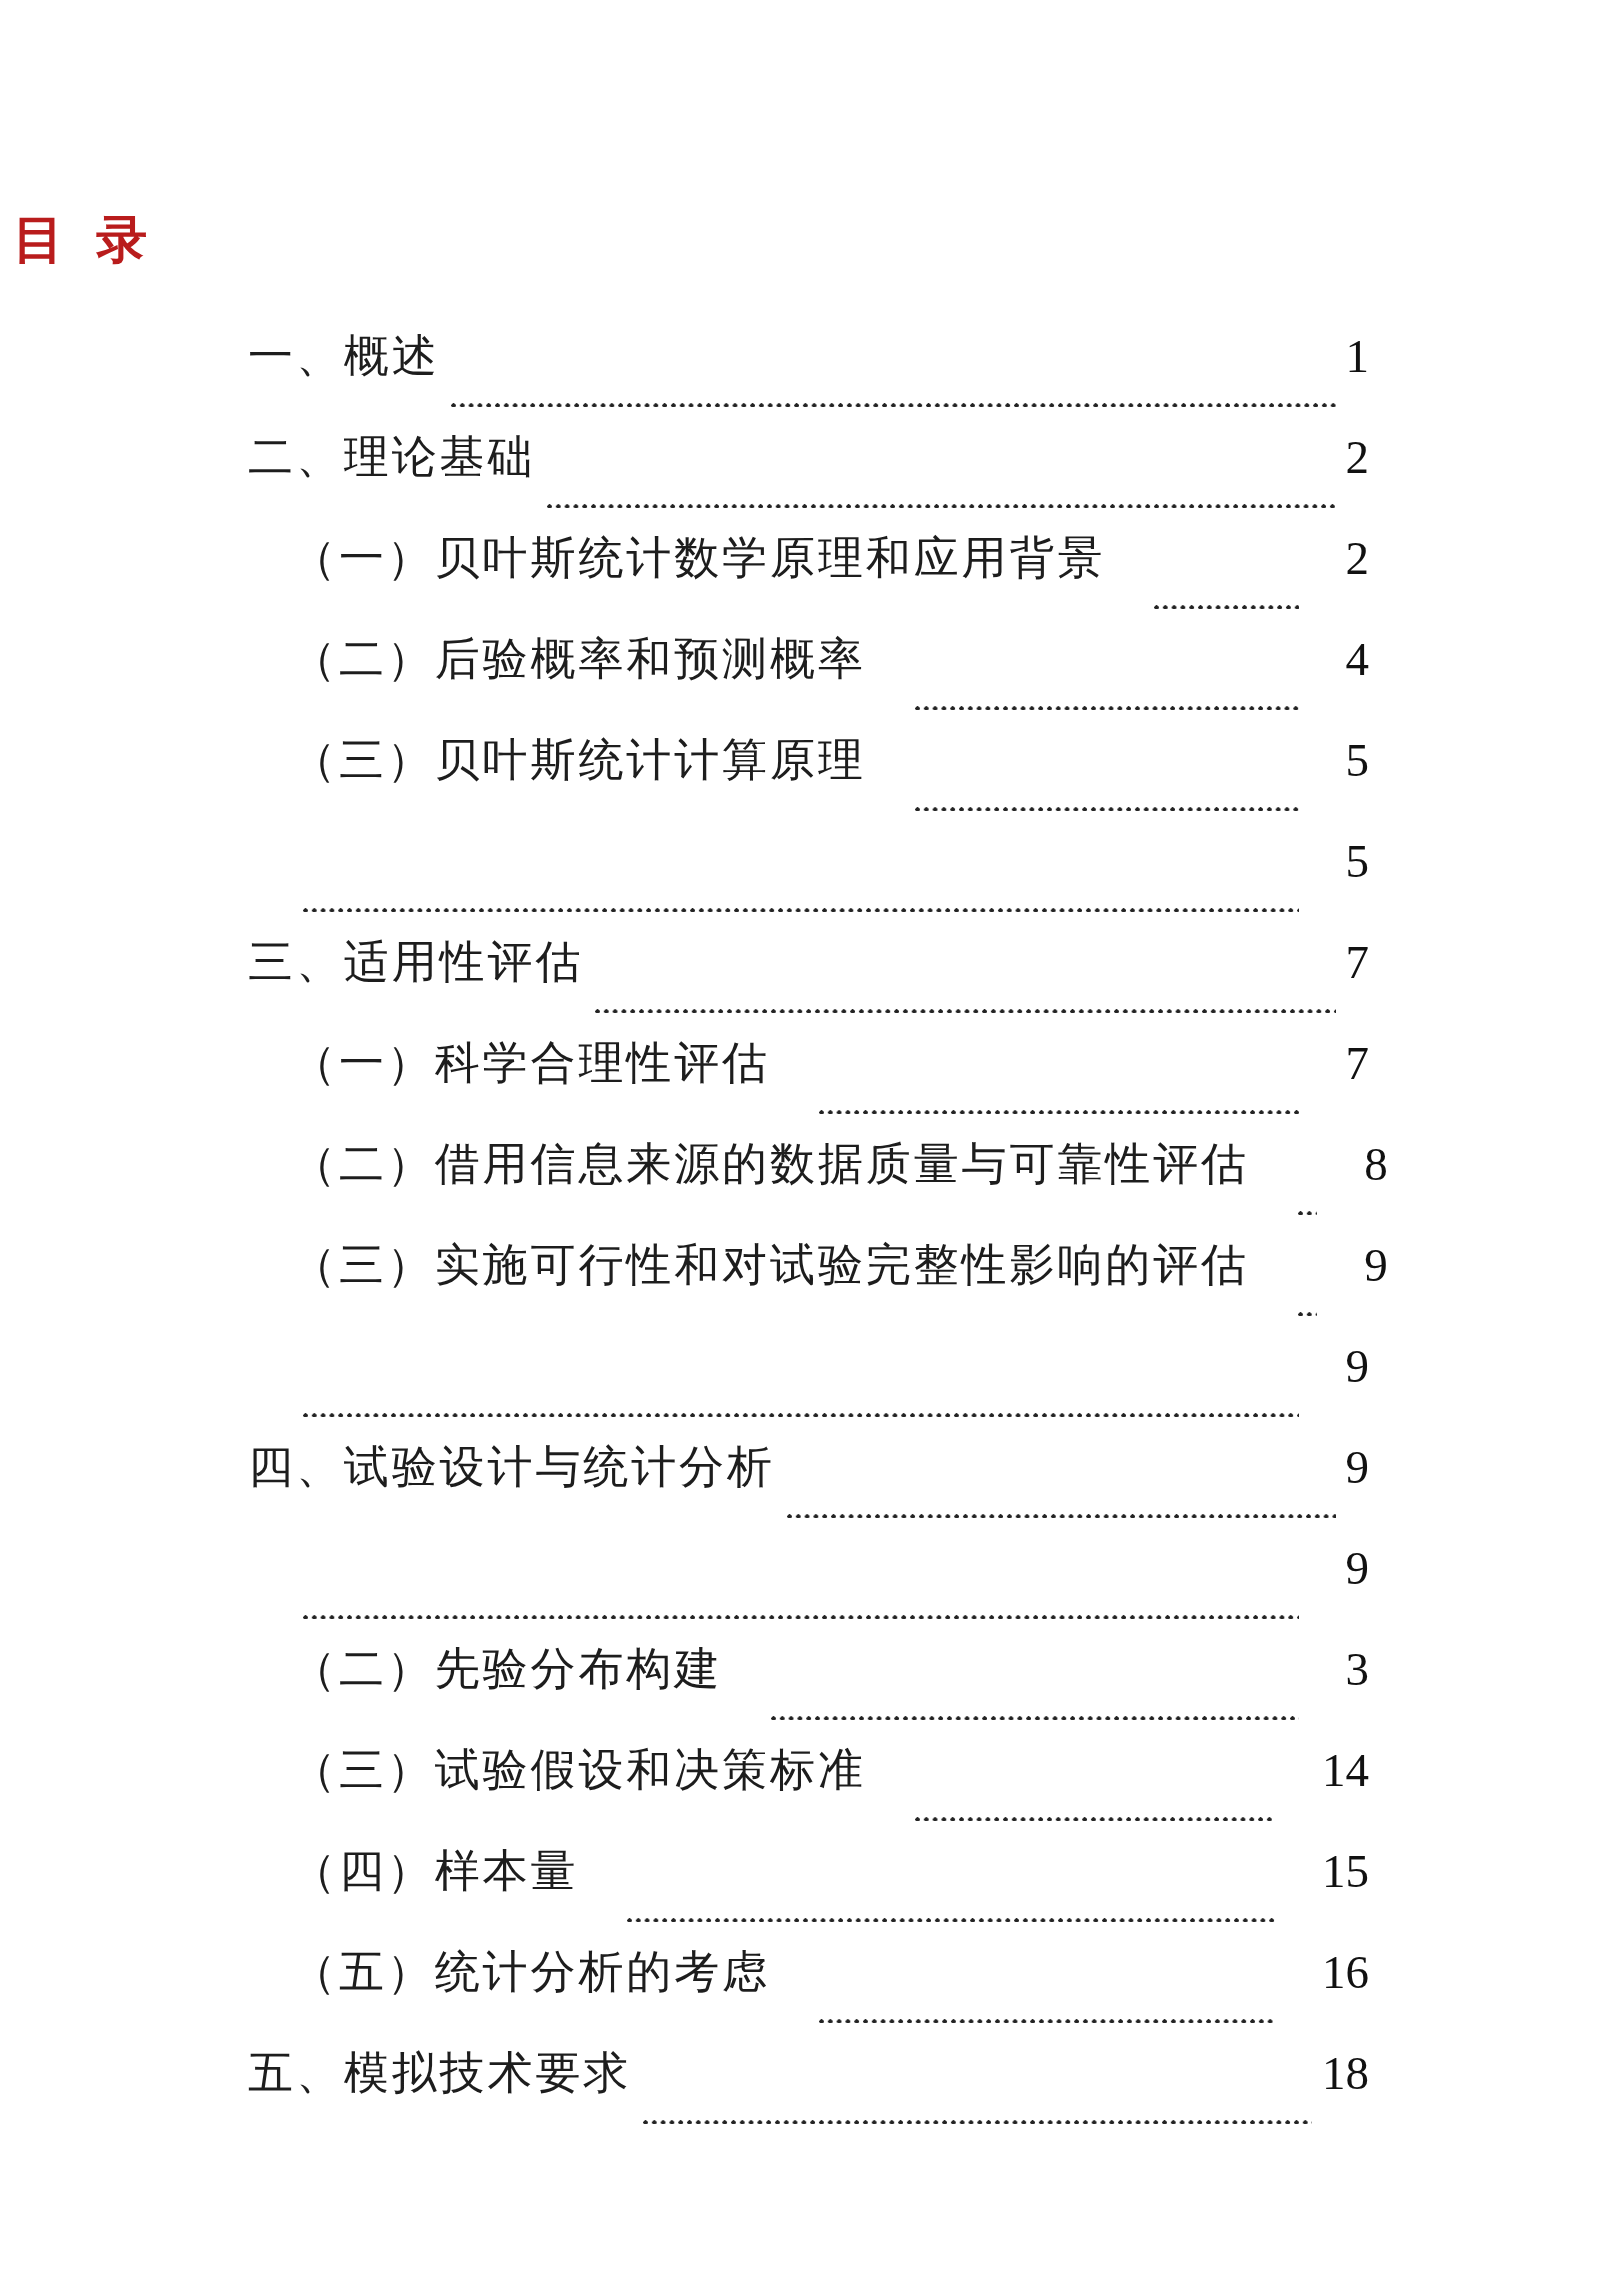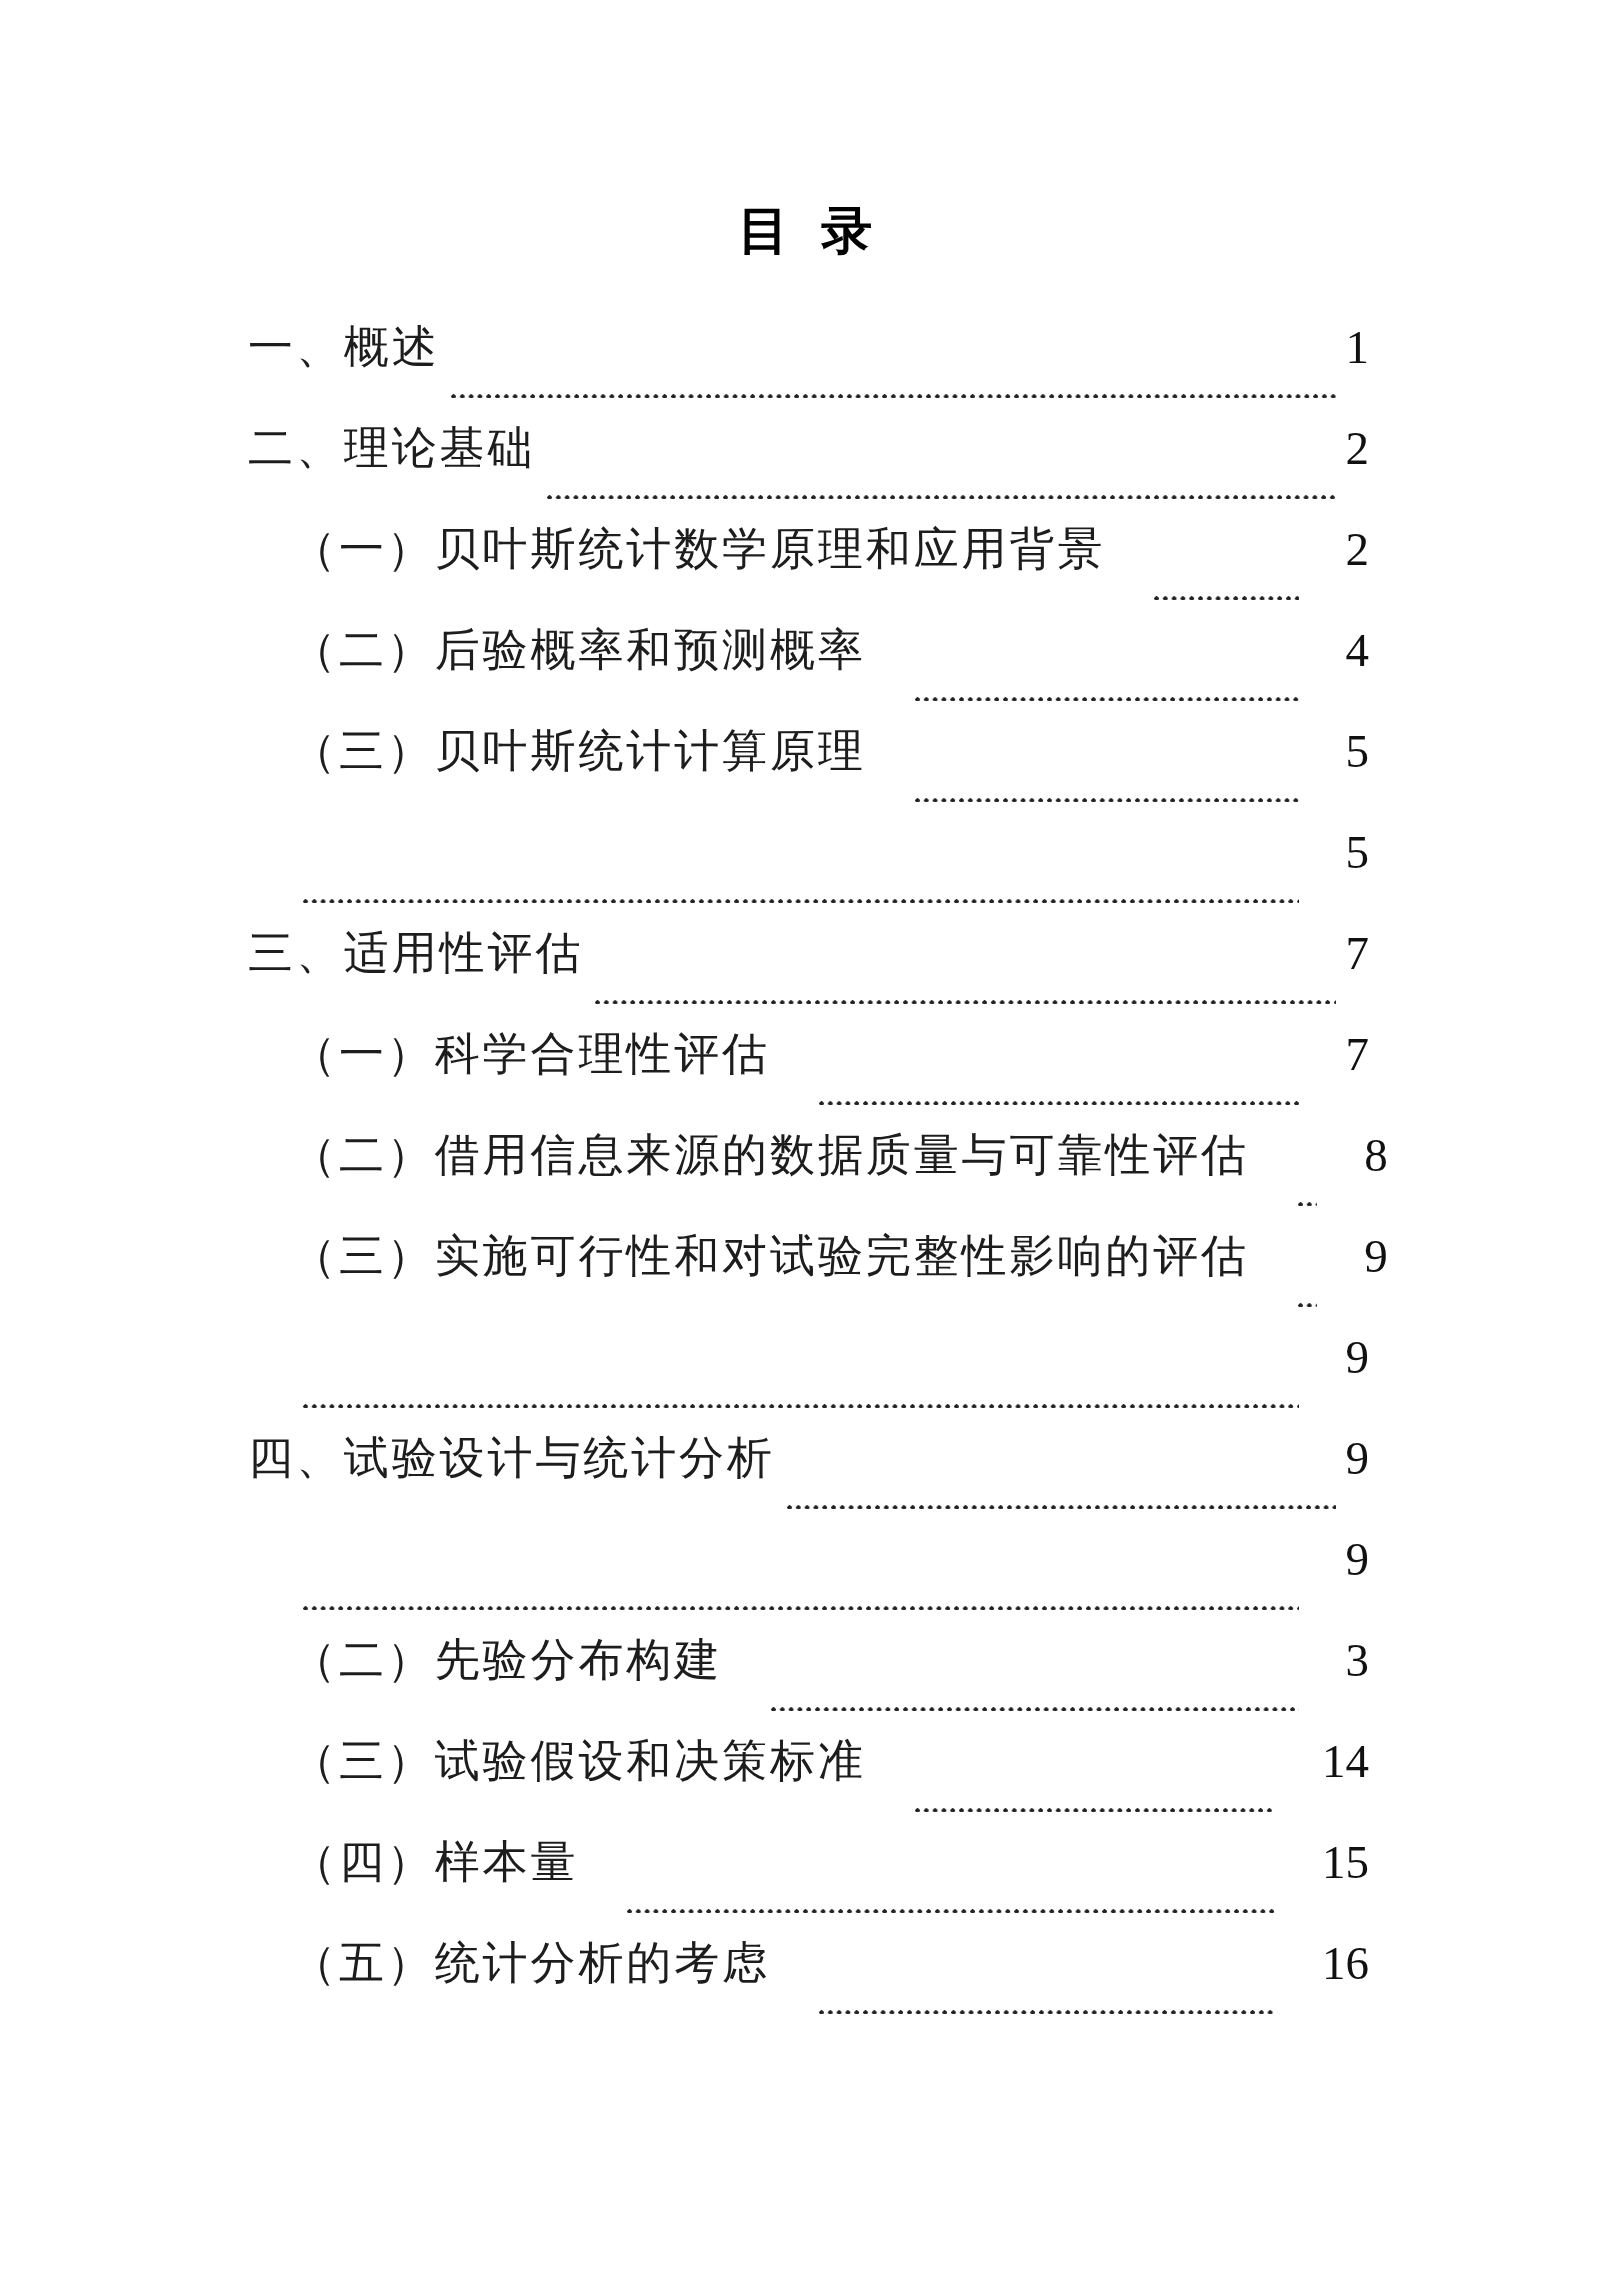--- a/index.html
+++ b/index.html
@@ -12,27 +12,26 @@
     width: 1620px;
     height: 2293px;
     background: #ffffff;
     color: #1d1d1d;
     font-family: "Liberation Serif", "DejaVu Serif", serif;
     box-sizing: border-box;
     padding-top: 188px;
     overflow: hidden;
   }
   .doc-title {
-    margin: 4px;
-    text-align: center;
+    margin: 13px;
     font-size: 51px;
     font-weight: 600;
     letter-spacing: 9.8px;
     line-height: 78px;
-    color: #000000;
+    color: #b91c1c;
   }
   .toc {
     margin-top: 27.4px;
   }
   .toc-row {
     display: flex;
     align-items: flex-end;
     height: 101px;
     box-sizing: border-box;
     padding-left: 248px;
@@ -168,16 +167,21 @@
       <span class="leader"></span>
       <span class="toc-page">15</span>
     </div>
 
     <div class="toc-row level-2">
       <span class="toc-label">（五）统计分析的考虑</span>
       <span class="leader"></span>
       <span class="toc-page">16</span>
     </div>
 
+    <div class="toc-row level-1">
+      <span class="toc-label">五、模拟技术要求</span>
+      <span class="leader"></span>
+      <span class="toc-page">18</span>
+    </div>
 
   </div>
 </div>
 
 
 </body></html>

